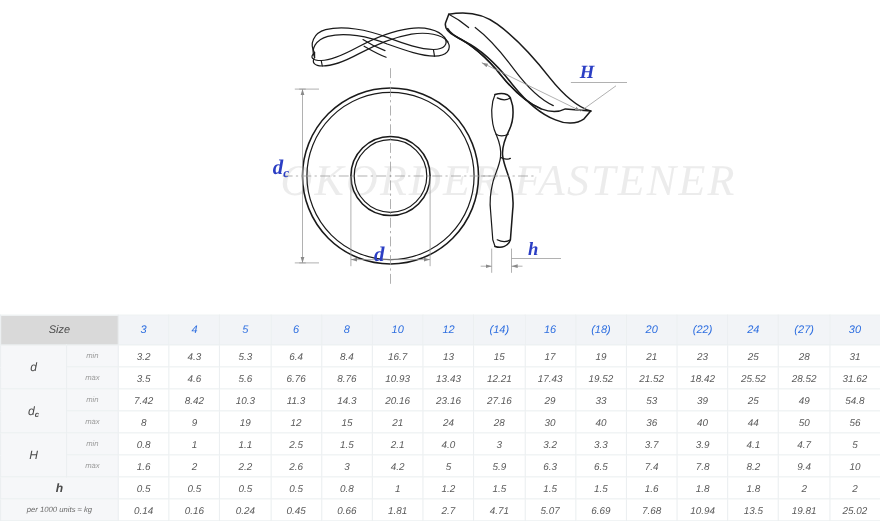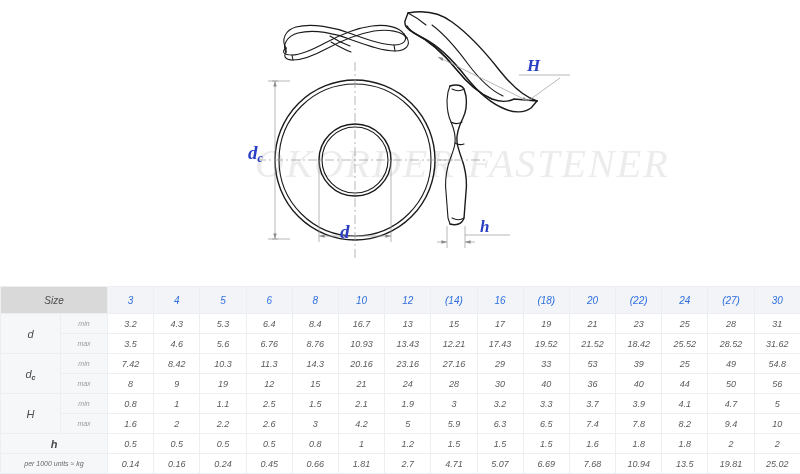--- a/index.html
+++ b/index.html
@@ -376,21 +376,21 @@
           </tr>
           <tr>
             <td class="rowlab" rowspan="2"><span>H</span></td>
             <td class="sublab">min</td>
             <td class="datacell">0.8</td>
             <td class="datacell">1</td>
             <td class="datacell">1.1</td>
             <td class="datacell">2.5</td>
             <td class="datacell">1.5</td>
             <td class="datacell">2.1</td>
-            <td class="datacell">1.9</td>
+            <td class="datacell">4.0</td>
             <td class="datacell">3</td>
             <td class="datacell">3.2</td>
             <td class="datacell">3.3</td>
             <td class="datacell">3.7</td>
             <td class="datacell">3.9</td>
             <td class="datacell">4.1</td>
             <td class="datacell">4.7</td>
             <td class="datacell">5</td>
           </tr>
           <tr>

